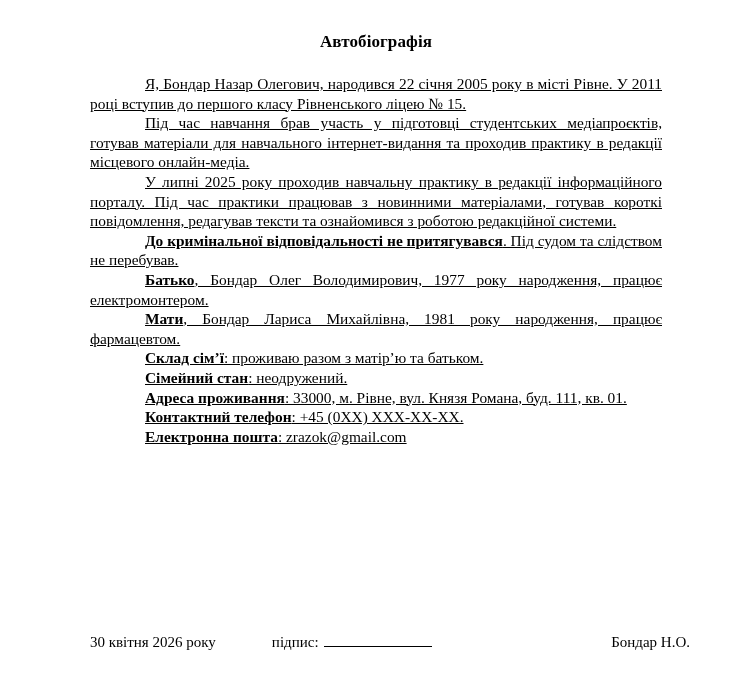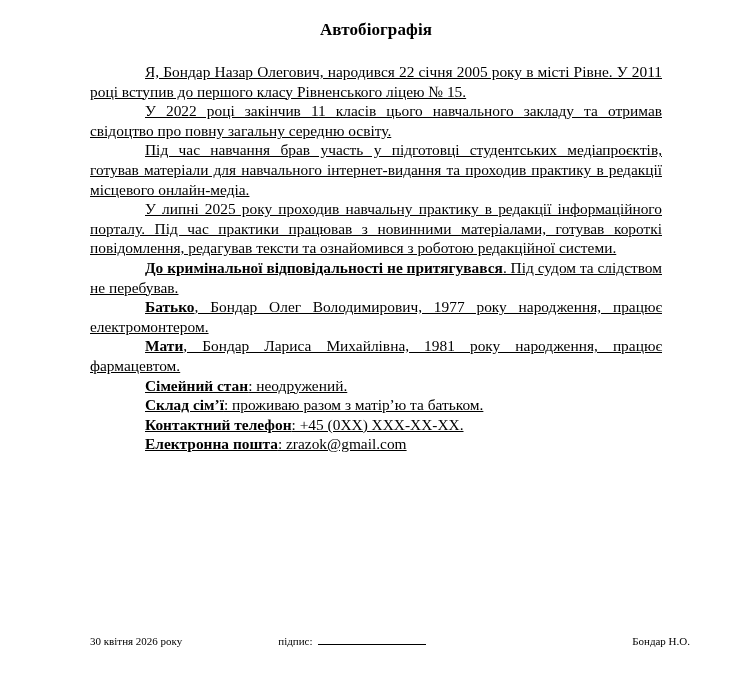--- a/index.html
+++ b/index.html
@@ -18,21 +18,21 @@
   .page {
     position: relative;
     width: 752px;
     height: 690px;
     background: #ffffff;
     box-sizing: border-box;
   }
   .doc-body {
     position: absolute;
     left: 90px;
-    top: 20px;
+    top: 32px;
     width: 572px;
   }
   .doc-title {
     text-align: center;
     font-weight: bold;
     font-size: 17px;
     line-height: 20px;
     margin: 0 0 22px 0;
     letter-spacing: 0.1px;
   }
@@ -58,30 +58,30 @@
     height: 14px;
     background: #000;
     vertical-align: -2px;
     margin-left: 0px;
   }
   .footer {
     position: absolute;
     left: 90px;
     top: 632px;
     width: 600px;
-    font-size: 11px;
+    font-size: 15px;
     line-height: 19.6px;
     display: flex;
     align-items: baseline;
   }
   .footer-date {
     white-space: nowrap;
   }
   .footer-sign {
-    margin-left: 96px;
+    margin-left: 56px;
     white-space: nowrap;
     display: flex;
     align-items: baseline;
   }
   .sign-rule {
     display: inline-block;
     width: 108px;
     border-bottom: 1.6px solid #000;
     margin-left: 5px;
     height: 0.9em;
@@ -98,23 +98,20 @@
 <div class="page">
 
   <div class="doc-body">
 
     <h1 class="doc-title">Автобіографія</h1>
 
     <p class="para">
       <span>Я, Бондар Назар Олегович, народився 22 січня 2005 року в місті Рівне. У 2011 році вступив до першого класу Рівненського ліцею № 15.</span>
     </p>
 
-    <p class="para">
-      <span>У 2022 році закінчив 11 класів цього навчального закладу та отримав свідоцтво про повну загальну середню освіту.</span>
-    </p>
 
 
 
     <p class="para">
       <span>Під час навчання брав участь у підготовці студентських медіапроєктів, готував матеріали для навчального інтернет-видання та проходив практику в редакції місцевого онлайн-медіа.</span>
     </p>
 
     <p class="para">
       <span>У липні 2025 року проходив навчальну практику в редакції інформаційного порталу. Під час практики працював з новинними матеріалами, готував короткі повідомлення, редагував тексти та ознайомився з роботою редакційної системи.</span>
     </p>
@@ -126,27 +123,30 @@
 
     <p class="para">
       <b>Батько</b><span>, Бондар Олег Володимирович, 1977 року народження, працює електромонтером.</span>
     </p>
 
     <p class="para">
       <b>Мати</b><span>, Бондар Лариса Михайлівна, 1981 року народження, працює фармацевтом.</span>
     </p>
 
     <p class="para">
+      <b>Склад сім’ї</b><span>: проживаю разом з матір’ю та батьком.</span>
+    </p>
+
+    <p class="para">
       <b>Сімейний стан</b><span>: неодружений.</span>
     </p>
 
     <p class="para">
-      <b>Склад сім’ї</b><span>: проживаю разом з матір’ю та батьком.</span>
+      <b>Адреса проживання</b><span>: 33000, м. Рівне, вул. Князя Романа, буд. 111, кв. 01.</span>
     </p>
-
 
     <p class="para">
       <b>Контактний телефон</b><span>: +45 (0ХХ) ХХХ-ХХ-ХХ.</span>
     </p>
 
     <p class="para">
       <b>Електронна пошта</b><span>: zrazok@gmail.com</span>
     </p>
 
   </div>

